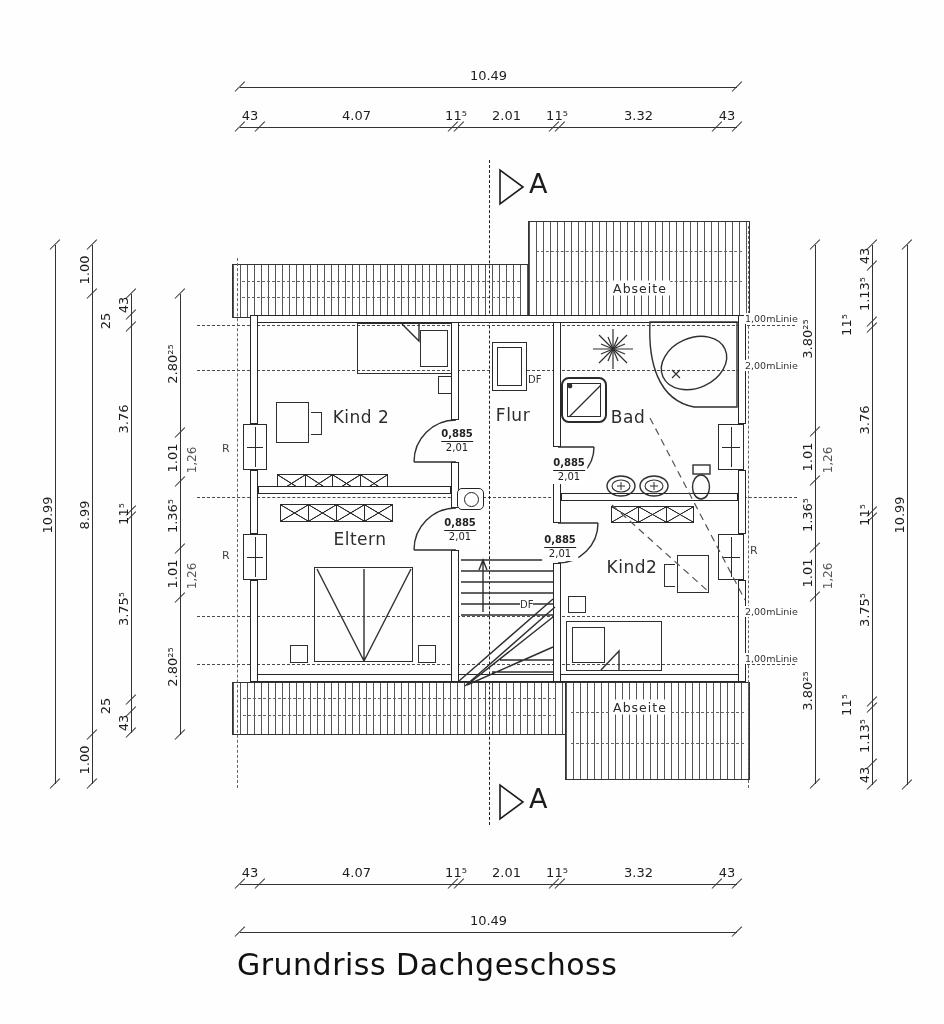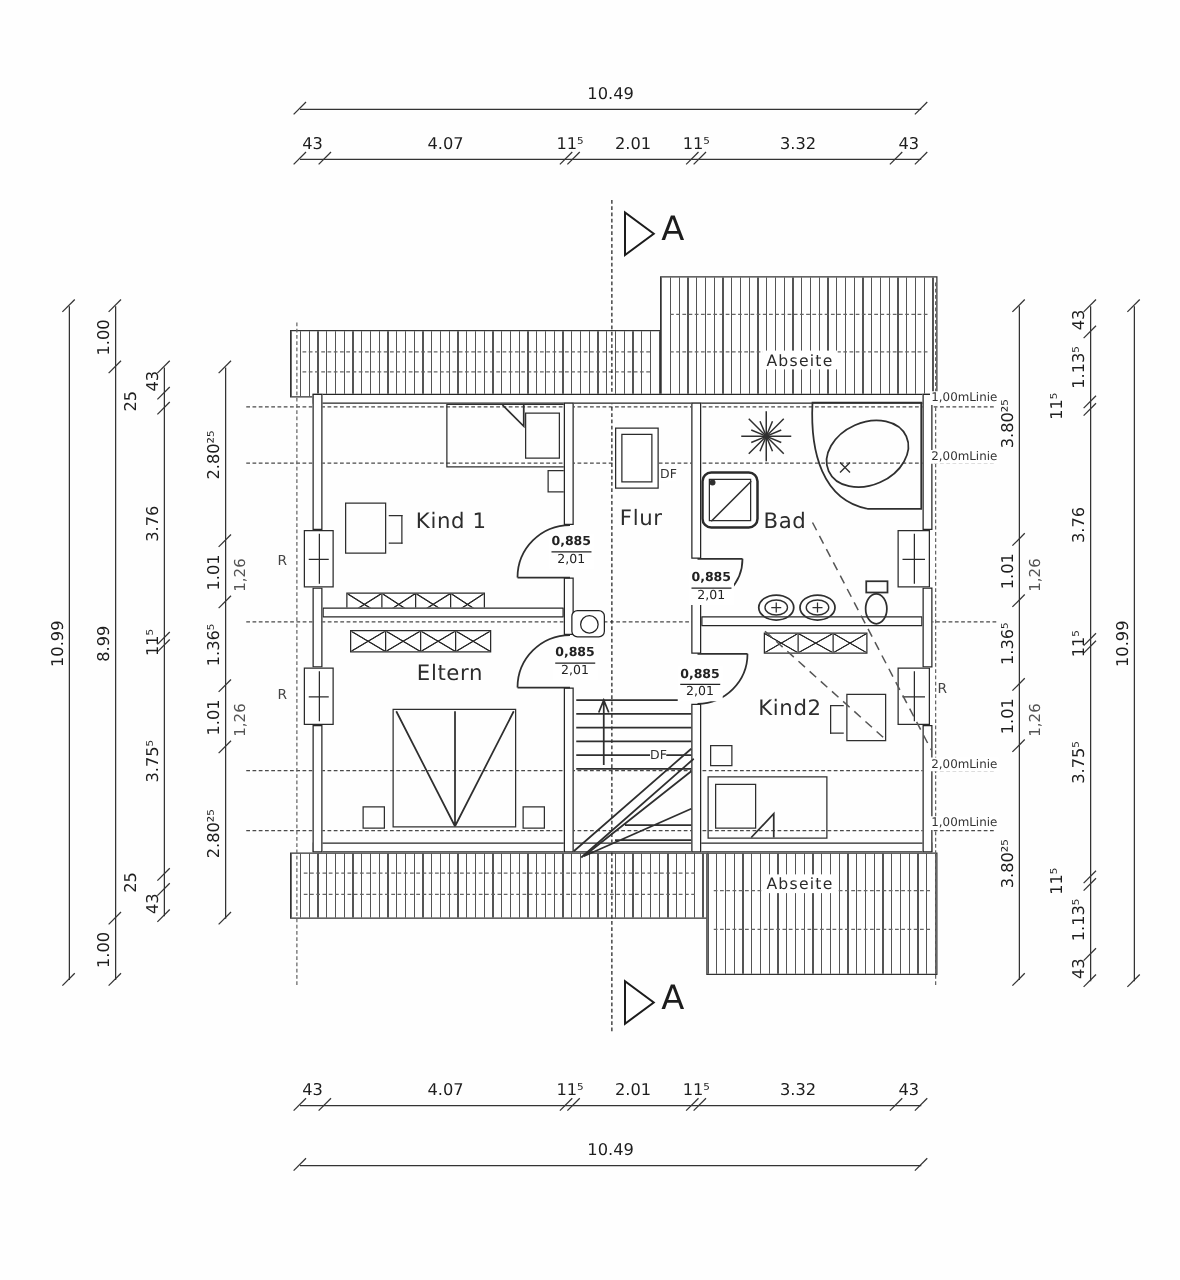--- a/index.html
+++ b/index.html
@@ -194,21 +194,21 @@
       <path d="M601 670 L619 651 V670"></path>
 
       <path d="M650 418 L745 600" stroke="#555" stroke-dasharray="7 5" stroke-width="1.2"></path>
       <path d="M612 505 L710 593" stroke="#555" stroke-dasharray="7 5" stroke-width="1.2"></path>
     </g>
 
     <polygon points="500,170 500,204 523,187" fill="#fff" stroke="#1c1c1c" stroke-width="1.6"></polygon>
     <polygon points="500,785 500,819 523,802" fill="#fff" stroke="#1c1c1c" stroke-width="1.6"></polygon>
   </svg>
 
-  <div class="room-label" style="left:361px;top:417px;">Kind 1</div>
+  <div class="room-label" style="left:361px;top:417px;">Kind 2</div>
   <div class="room-label" style="left:513px;top:415px;">Flur</div>
   <div class="room-label" style="left:628px;top:417px;">Bad</div>
   <div class="room-label" style="left:360px;top:539px;">Eltern</div>
   <div class="room-label" style="left:632px;top:567px;">Kind2</div>
 
   <div class="door-label" style="left:457px;top:441px;">
     <span>0,885</span>
     <span>2,01</span>
   </div>
   <div class="door-label" style="left:569px;top:470px;">
@@ -232,20 +232,21 @@
   <div class="rlabel" style="left:222px;top:442px;">R</div>
   <div class="rlabel" style="left:222px;top:549px;">R</div>
   <div class="rlabel" style="left:750px;top:544px;">R</div>
 
   <div class="df-label" style="left:528px;top:374px;">DF</div>
   <div class="df-label" style="left:520px;top:599px;">DF</div>
 
   <div class="a-label" style="left:529px;top:168px;">A</div>
   <div class="a-label" style="left:529px;top:783px;">A</div>
 
+  <div class="title" style="left:237px;top:947px;">Grundriss Dachgeschoss</div>
 
   <div class="chain" style="left: 240px; top: 87px;">
       <div class="chain-line" style="width: 497px; height: 1.3px;"></div>
       <div class="tick" style="left: -7px; top: -0.7px;"></div>
       <div class="tick" style="left: 490px; top: -0.7px;"></div>
       <span class="dlabel h" style="left: 248.5px; top: -4px;">10.49</span>
     </div>
   <div class="chain" style="left: 240px; top: 127px;">
       <div class="chain-line" style="width: 497px; height: 1.3px;"></div>
       <div class="tick" style="left: -7px; top: -0.7px;"></div>

